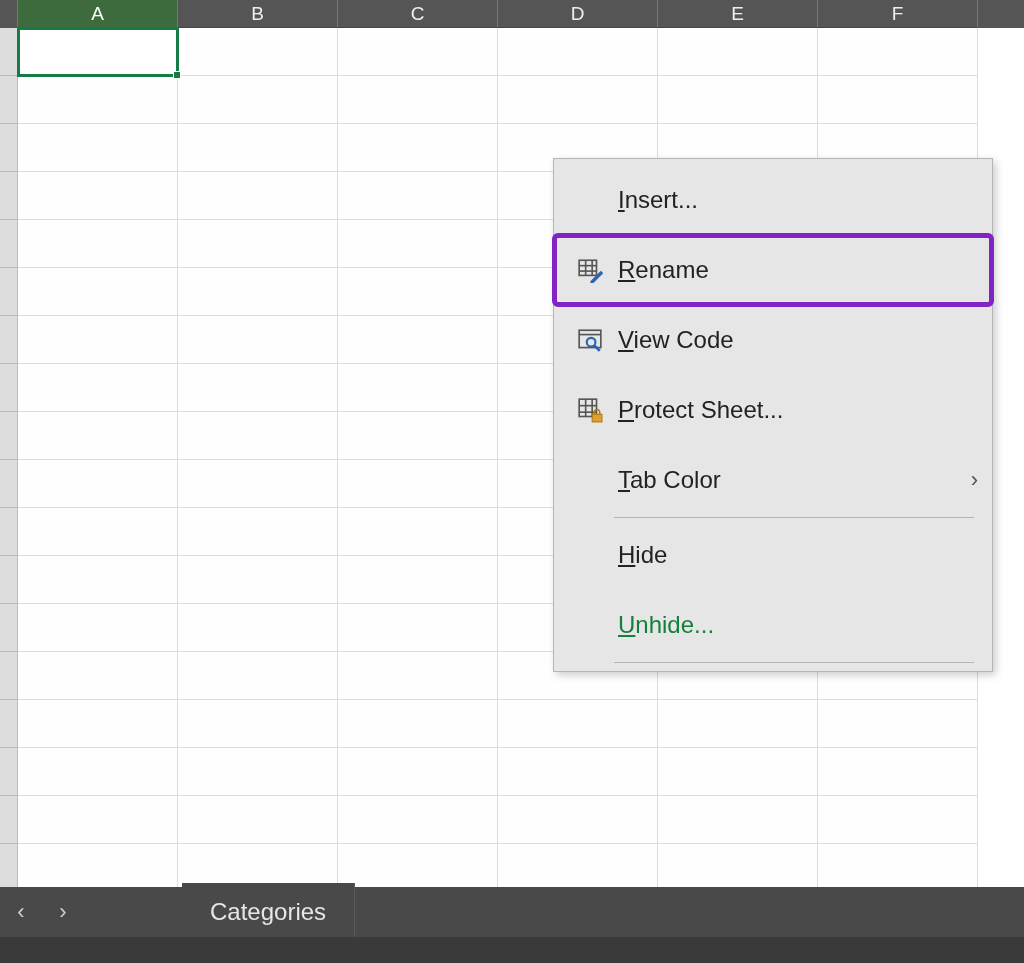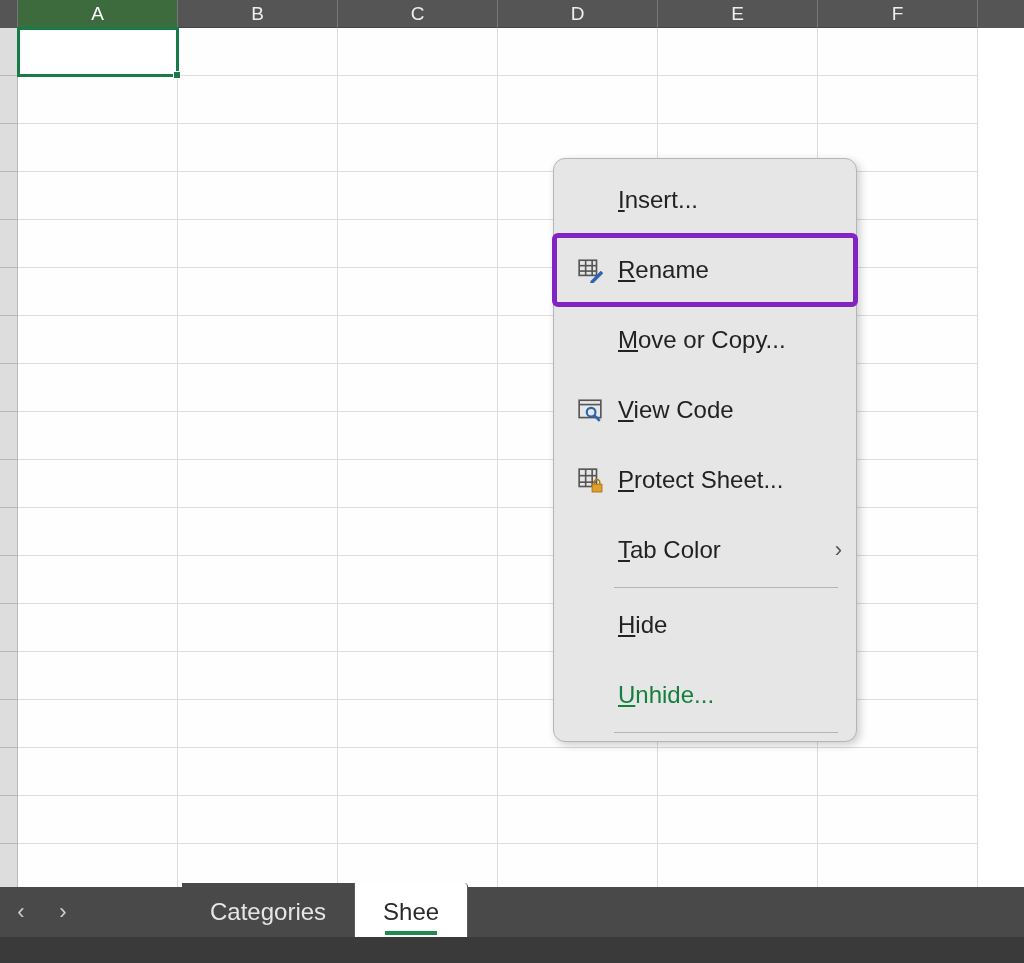--- a/index.html
+++ b/index.html
@@ -175,24 +175,24 @@
       width: 1024px;
       height: 26px;
       background: #3a3a3a;
     }
 
     
     .context-menu {
       position: absolute;
       left: 553px;
       top: 158px;
-      width: 304px;
+      width: 440px;
       background: #e6e6e6;
       border: 1px solid #b5b5b5;
-      border-radius: 12px;
+      border-radius: 0;
       box-shadow: 3px 3px 8px rgba(0,0,0,0.2);
       padding: 6px 0;
     }
 
     .menu-item {
       display: flex;
       align-items: center;
       height: 70px;
       padding: 0 14px 0 14px;
       font-size: 24px;
@@ -426,21 +426,20 @@
       <div class="grid-cell"></div>
     </div>
   </div>
 
 <div class="sheet-tab-bar">
   <div class="sheet-nav-btn">‹</div>
   <div class="sheet-nav-btn">›</div>
   <div class="sheet-nav-spacer"></div>
   <div class="sheet-tabs" id="sheet-tabs">
       <div class="sheet-tab">Categories</div>
-      <div class="sheet-tab active">Shee</div>
     </div>
 </div>
 
 <div class="bottom-bar"></div>
 
 <div class="context-menu" id="context-menu">
     <div class="menu-item">
       <div class="menu-icon"></div>
       <div class="menu-label"><u>I</u>nsert...</div>
     </div>
@@ -451,24 +450,20 @@
             <rect x="2" y="3" width="16" height="14"></rect>
             <line x1="2" y1="8" x2="18" y2="8"></line>
             <line x1="2" y1="13" x2="18" y2="13"></line>
             <line x1="8" y1="3" x2="8" y2="17"></line>
             <line x1="14" y1="3" x2="14" y2="17"></line>
           </g>
           <path d="M13 22 L22 13 L24 15 L15 24 L12 25 Z" fill="#2b64b3" stroke="#2b64b3" stroke-width="0.5"></path>
         </svg>
       </div>
       <div class="menu-label"><u>R</u>ename</div>
-    </div>
-    <div class="menu-item">
-      <div class="menu-icon"></div>
-      <div class="menu-label"><u>M</u>ove or Copy...</div>
     </div>
     <div class="menu-item">
       <div class="menu-icon">
         <svg class="icon" viewBox="0 0 24 24">
           <rect x="2" y="3" width="20" height="16" fill="none" stroke="#555" stroke-width="1.5"></rect>
           <line x1="2" y1="7" x2="22" y2="7" stroke="#555" stroke-width="1.5"></line>
           <circle cx="13" cy="14" r="4" fill="none" stroke="#2b64b3" stroke-width="2"></circle>
           <line x1="16" y1="17" x2="21" y2="22" stroke="#2b64b3" stroke-width="2.5"></line>
         </svg>
       </div>

